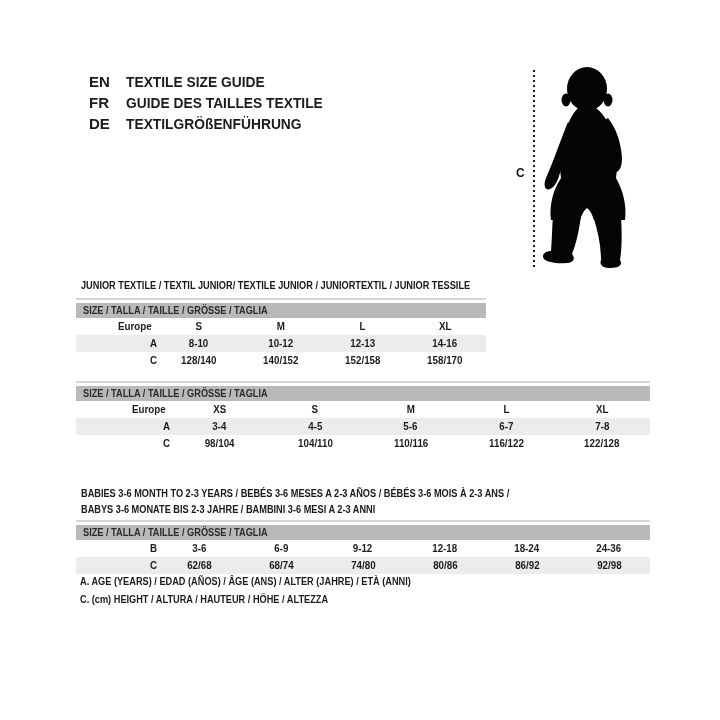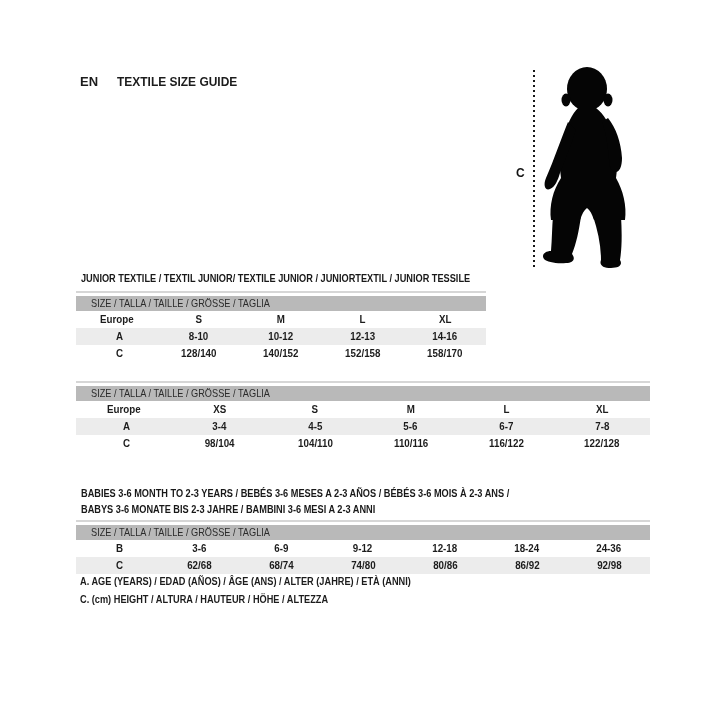--- a/index.html
+++ b/index.html
@@ -6,60 +6,66 @@
   .page{position:relative;width:720px;height:720px;background:#ffffff;overflow:hidden;
         font-family:"Liberation Sans","DejaVu Sans",sans-serif;color:#1c1c1c;}
 
   
   .condL{display:inline-block;transform:scaleX(0.80);transform-origin:0 50%;white-space:nowrap;}
   .condC{display:inline-block;transform:scaleX(0.85);transform-origin:50% 50%;white-space:nowrap;}
   .condB{display:inline-block;transform:scaleX(0.85);transform-origin:0 50%;white-space:nowrap;}
   .condG{display:inline-block;transform:scaleX(0.92);transform-origin:0 50%;white-space:nowrap;}
 
   
-  .langs{position:absolute;left:80px;top:72px;font-size:13px;font-weight:bold;}
+  .langs{position:absolute;left:89px;top:72px;font-size:15px;font-weight:bold;}
   .lrow{line-height:20.8px;height:20.8px;}
   .lcode{display:inline-block;width:37px;}
 
   
   .c-label{position:absolute;left:516px;top:166px;font-size:12px;font-weight:bold;color:#141414;}
   .dotline{position:absolute;left:533px;top:70px;width:2px;height:198px;
            background:repeating-linear-gradient(to bottom,#161616 0 2px,transparent 2px 5px);}
   .sil{position:absolute;left:540px;top:66px;}
 
   
   .tblock{position:absolute;left:76px;}
-  #t1{top:272px;width:410px;}
+  #t1{top:279px;width:410px;}
   #t2{top:381px;width:574px;}
   #t3{top:485px;width:574px;}
   .ttitle{font-size:11.5px;font-weight:bold;line-height:13px;margin:0 0 6px 5px;color:#181818;}
   #t3 .ttitle{line-height:16px;margin-bottom:0;}
   #t3 .ttitle.last{margin-bottom:3px;}
   .topline{height:2px;background:#d6d6d6;margin-bottom:3px;}
   .sizebar{height:15px;line-height:15px;background:#b9b9b9;color:#2b2b2b;
-           font-size:11.5px;font-weight:normal;padding-left:15px;}
+           font-size:11.5px;font-weight:bold;padding-left:7px;}
   table.sizes{border-collapse:collapse;table-layout:fixed;width:100%;
               font-size:11.5px;font-weight:bold;}
   table.sizes td{padding:0;height:17px;line-height:17px;text-align:center;overflow:hidden;}
-  table.sizes td.lab{text-align:center;padding-left:6px;}
+  table.sizes td.lab{text-align:right;padding-left:6px;}
   col.c-label{width:55px;}
   tr.shaded td{background:#ececec;}
 
   
   .notes{position:absolute;left:80px;top:572px;font-size:11.5px;font-weight:bold;}
   .nline{line-height:18px;height:18px;}
 </style>
 </head>
 <body>
 
 <div class="page">
 
   <div class="langs">
     <div class="lrow">
       <span class="lcode">EN</span><span class="condG">TEXTILE SIZE GUIDE</span>
+    </div>
+    <div class="lrow">
+      <span class="lcode">FR</span><span class="condG">GUIDE DES TAILLES TEXTILE</span>
+    </div>
+    <div class="lrow">
+      <span class="lcode">DE</span><span class="condG">TEXTILGRÖßENFÜHRUNG</span>
     </div>
   </div>
 
   <div class="c-label">C</div>
   <div class="dotline"></div>
   <svg class="sil" width="100" height="202" viewBox="0 0 100 202">
     <g fill="#050505">
       <ellipse cx="47" cy="23" rx="20" ry="22"></ellipse>
       <ellipse cx="26" cy="34" rx="4.5" ry="6.5"></ellipse>
       <ellipse cx="68" cy="34" rx="4.5" ry="6.5"></ellipse>

